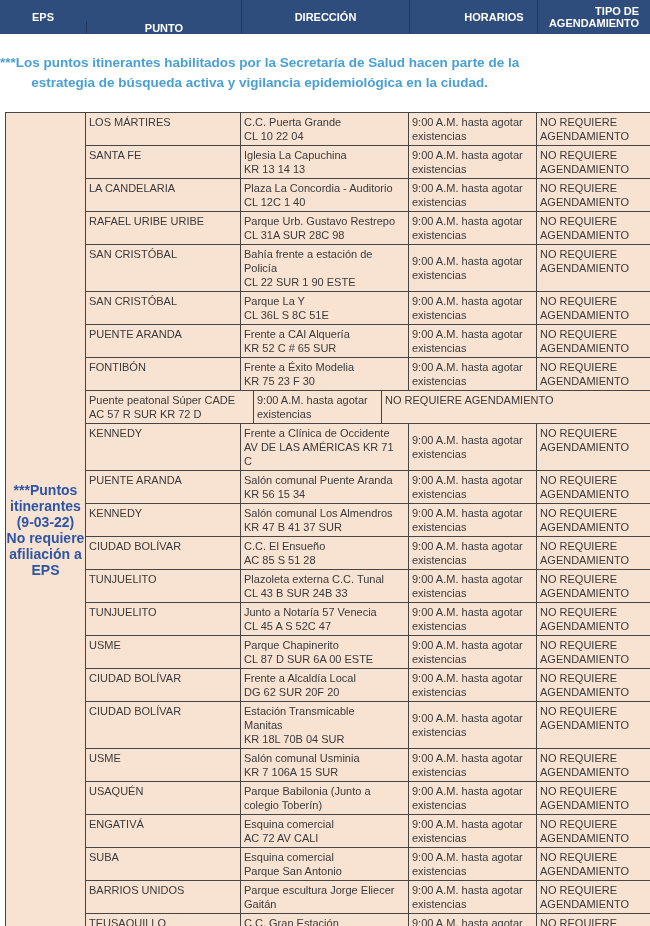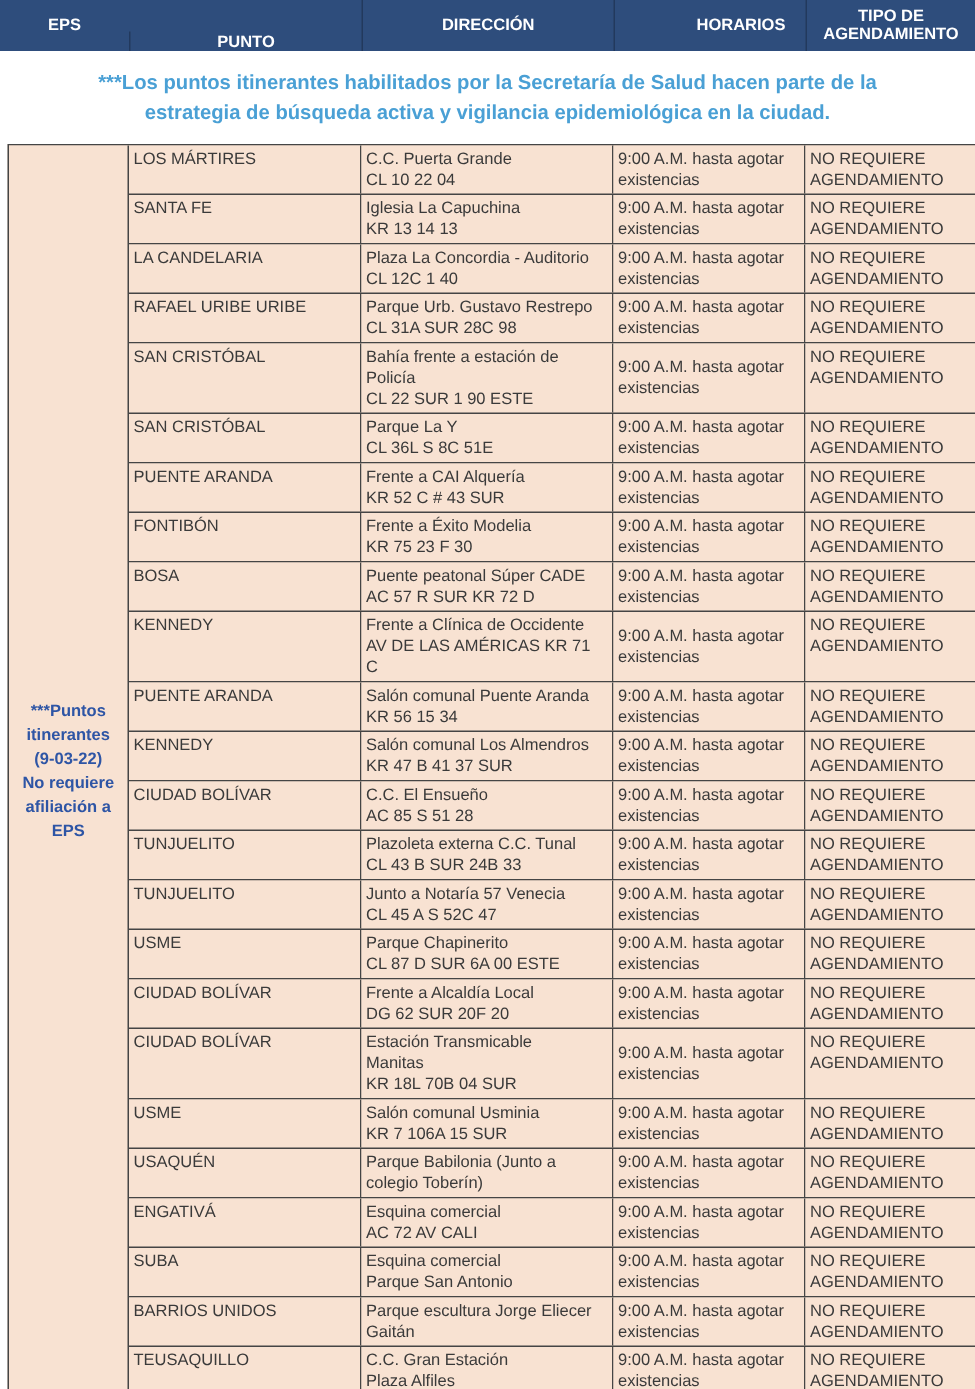--- a/index.html
+++ b/index.html
@@ -29,40 +29,40 @@
     box-sizing:border-box;padding:1px 2px;
   }
   .col-header .hcell + .hcell{border-left:1px solid rgba(0,0,0,0.25);}
   .hcell.c-eps{width:86px;}
   .hcell.c-punto{width:155px;margin-top:21px;}
   .hcell.c-dir{width:168px;}
   .hcell.c-hor{width:128px;padding-left:43px;}
   .hcell.c-tipo{flex:1;}
   
   .banner{
-    height:62px;display:flex;align-items:center;justify-content:center;
+    height:78px;display:flex;align-items:center;justify-content:flex-start;
     background:var(--page-bg);
   }
   .banner .banner-text{
     color:var(--banner-text);font-weight:bold;font-size:13.5px;line-height:20px;
     text-align:center;white-space:pre-line;
   }
   
   .table-body{
     display:flex;margin-left:5px;width:646px;box-sizing:border-box;
     border:1px solid var(--border);
     background:var(--cell-bg);
   }
   .eps-cell{
     width:80px;box-sizing:border-box;border-right:1px solid var(--border);
     background:var(--cell-bg);
     display:flex;align-items:center;justify-content:center;
   }
   .eps-label{
-    color:var(--eps-text);font-weight:bold;font-size:11px;line-height:16px;
+    color:var(--eps-text);font-weight:bold;font-size:14px;line-height:16px;
     text-align:center;white-space:pre-line;
   }
   .rows{flex:1;display:flex;flex-direction:column;}
   .row{display:flex;box-sizing:border-box;}
   .row + .row{border-top:1px solid var(--border);}
   .cell{
     box-sizing:border-box;background:var(--cell-bg);color:var(--body-text);
     font-size:11px;line-height:14px;padding:2px 2px 2px 3px;
     overflow:hidden;
   }
@@ -74,21 +74,21 @@
 </head>
 <body>
 
 <div class="screen">
 
   <div class="col-header">
     <div class="hcell c-eps">EPS</div>
     <div class="hcell c-punto">PUNTO</div>
     <div class="hcell c-dir">DIRECCIÓN</div>
     <div class="hcell c-hor">HORARIOS</div>
-    <div class="hcell c-tipo" style="white-space:pre-line;">TIPO DE
+    <div class="hcell c-tipo" style="white-space:pre-line;text-align:right;">TIPO DE
 AGENDAMIENTO</div>
   </div>
 
   <div class="banner">
     <div class="banner-text">***Los puntos itinerantes habilitados por la Secretaría de Salud hacen parte de la
 estrategia de búsqueda activa y vigilancia epidemiológica en la ciudad.</div>
   </div>
 
   <div class="table-body">
     <div class="eps-cell">
@@ -157,39 +157,38 @@
 CL 36L S 8C 51E</div>
     <div class="cell horario">
             <span>9:00 A.M. hasta agotar existencias</span>
           </div>
     <div class="cell tipo">NO REQUIERE AGENDAMIENTO</div>
   </div>
 
   <div class="row">
     <div class="cell punto">PUENTE ARANDA</div>
     <div class="cell direccion">Frente a CAI Alquería
-KR 52 C # 43 SUR</div>
+KR 52 C # 65 SUR</div>
     <div class="cell horario">
             <span>9:00 A.M. hasta agotar existencias</span>
           </div>
     <div class="cell tipo">NO REQUIERE AGENDAMIENTO</div>
   </div>
 
   <div class="row">
     <div class="cell punto">FONTIBÓN</div>
     <div class="cell direccion">Frente a Éxito Modelia
 KR 75 23 F 30</div>
     <div class="cell horario">
             <span>9:00 A.M. hasta agotar existencias</span>
           </div>
     <div class="cell tipo">NO REQUIERE AGENDAMIENTO</div>
   </div>
 
   <div class="row">
-    <div class="cell punto">BOSA</div>
     <div class="cell direccion">Puente peatonal Súper CADE
 AC 57 R SUR KR 72 D</div>
     <div class="cell horario">
             <span>9:00 A.M. hasta agotar existencias</span>
           </div>
     <div class="cell tipo">NO REQUIERE AGENDAMIENTO</div>
   </div>
 
   <div class="row">
     <div class="cell punto">KENNEDY</div>

